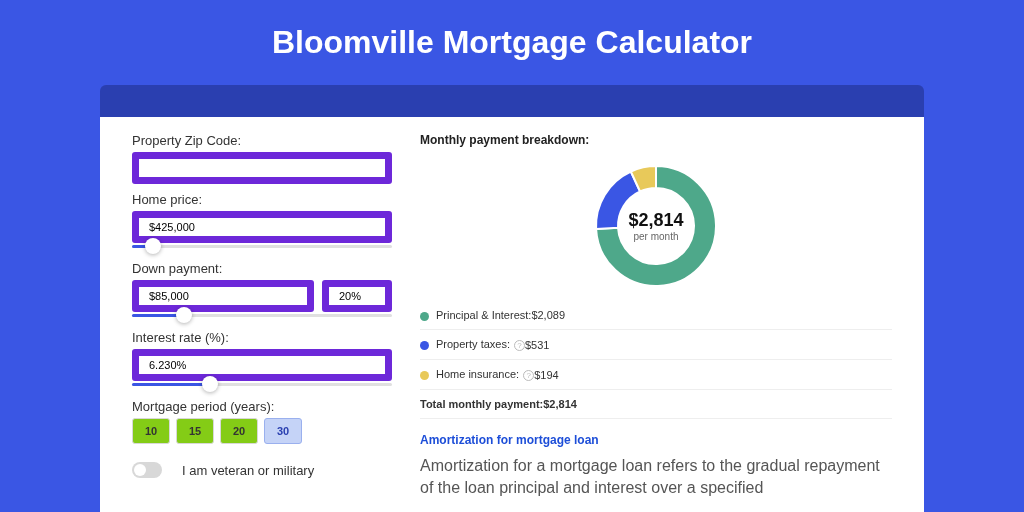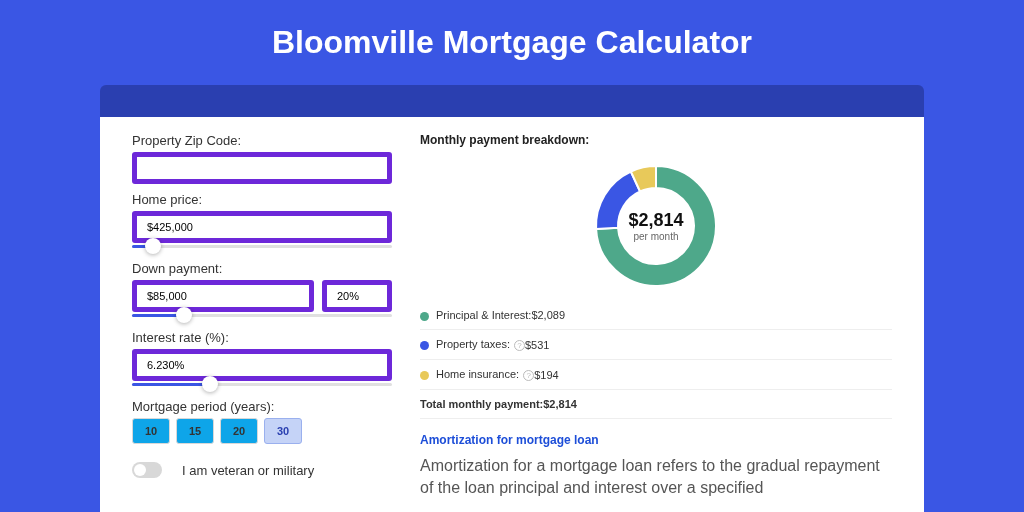--- a/index.html
+++ b/index.html
@@ -3,30 +3,30 @@
 <meta charset="utf-8">
 <style>
 * { box-sizing: border-box; margin: 0; padding: 0; font-family: -apple-system, BlinkMacSystemFont, "Segoe UI", Arial, sans-serif; }
 body { width: 1024px; height: 512px; background: #3a56e4; overflow: hidden; }
 .page-title { color: #fff; font-size: 32px; font-weight: 700; text-align: center; padding: 24px 0 24px; }
 .dark-strip { background: #2a3fb0; height: 32px; margin: 0 100px; border-radius: 6px 6px 0 0; }
 .card { background: #fff; margin: 0 100px; height: 420px; padding: 16px 32px 0; display: flex; gap: 28px; }
 .left { width: 260px; display: flex; flex-direction: column; gap: 8px; }
 .right { flex: 1; display: flex; flex-direction: column; }
 .field-label { font-size: 13px; color: #333; margin-bottom: 4px; }
-.text-input { width: 100%; height: 32px; border: 5px solid #6d28d9; border-radius: 3px; padding: 0 10px; font-size: 11px; background: #fff; }
+.text-input { width: 100%; height: 32px; border: 7px solid #6d28d9; border-radius: 3px; padding: 0 10px; font-size: 11px; background: #fff; }
 .slider-track { position: relative; height: 12px; margin-top: -2px; }
 .slider-line { position: absolute; top: 4px; left: 0; right: 0; height: 3px; background: #e0e0e0; border-radius: 2px; }
 .slider-fill { position: absolute; top: 4px; left: 0; height: 3px; background: #3a56e4; border-radius: 2px; }
 .slider-thumb { position: absolute; top: -3px; width: 16px; height: 16px; background: #fff; border-radius: 50%; box-shadow: 0 1px 4px rgba(0,0,0,0.3); transform: translateX(-50%); }
 .dp-row { display: flex; gap: 8px; }
 .dp-row .text-input:first-child { flex: 1; }
 .dp-row .text-input:last-child { width: 70px; }
 .period-row { display: flex; gap: 6px; }
-.period-btn { width: 38px; height: 26px; border: 1px solid #d8d8d8; border-radius: 3px; font-size: 11px; background: #0ea5e9; color: #333; cursor: pointer; font-weight: 600; }
+.period-btn { width: 38px; height: 26px; border: 1px solid #d8d8d8; border-radius: 3px; font-size: 11px; background: #84cc16; color: #333; cursor: pointer; font-weight: 600; }
 .period-btn.active { background: #c5d3f7; border-color: #9ab0ee; color: #2a3fb0; }
 .toggle-row { display: flex; align-items: center; gap: 20px; margin-top: 10px; }
 .switch { width: 30px; height: 16px; background: #d8d8d8; border-radius: 8px; position: relative; cursor: pointer; }
 .switch-knob { position: absolute; width: 12px; height: 12px; background: #fff; border-radius: 50%; top: 2px; left: 2px; }
 .section-head { font-size: 12px; font-weight: 700; color: #222; padding-bottom: 10px; }
 .donut-wrap { display: flex; justify-content: center; padding: 4px 0 10px; }
 .donut { position: relative; width: 130px; height: 130px; }
 .donut-center { position: absolute; inset: 0; display: flex; flex-direction: column; align-items: center; justify-content: center; }
 .donut-amount { font-size: 18px; font-weight: 700; color: #111; }
 .donut-sub { font-size: 10px; color: #666; text-align: center; }

